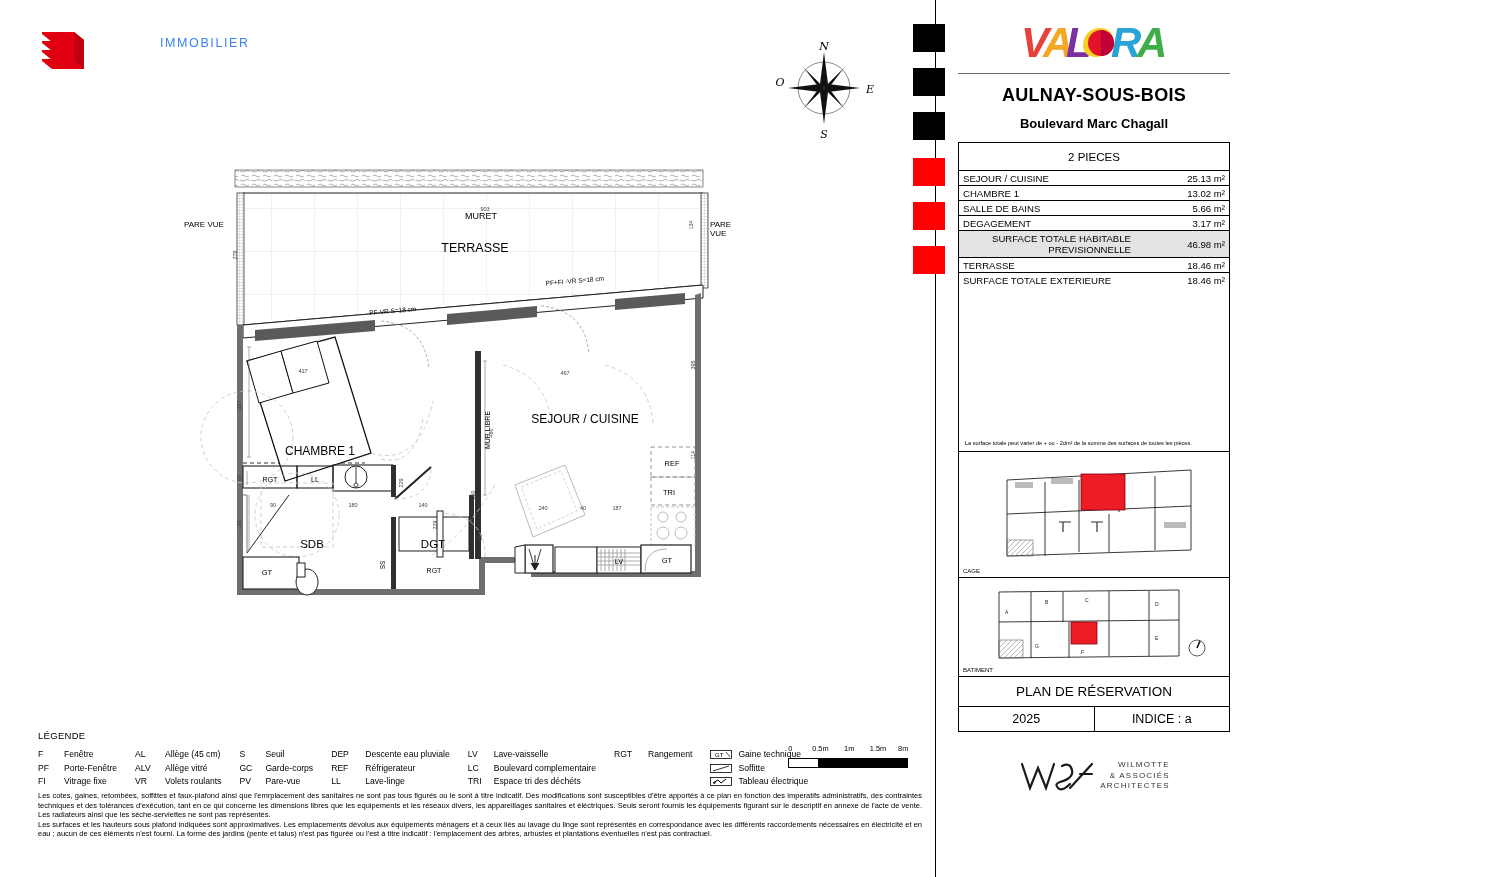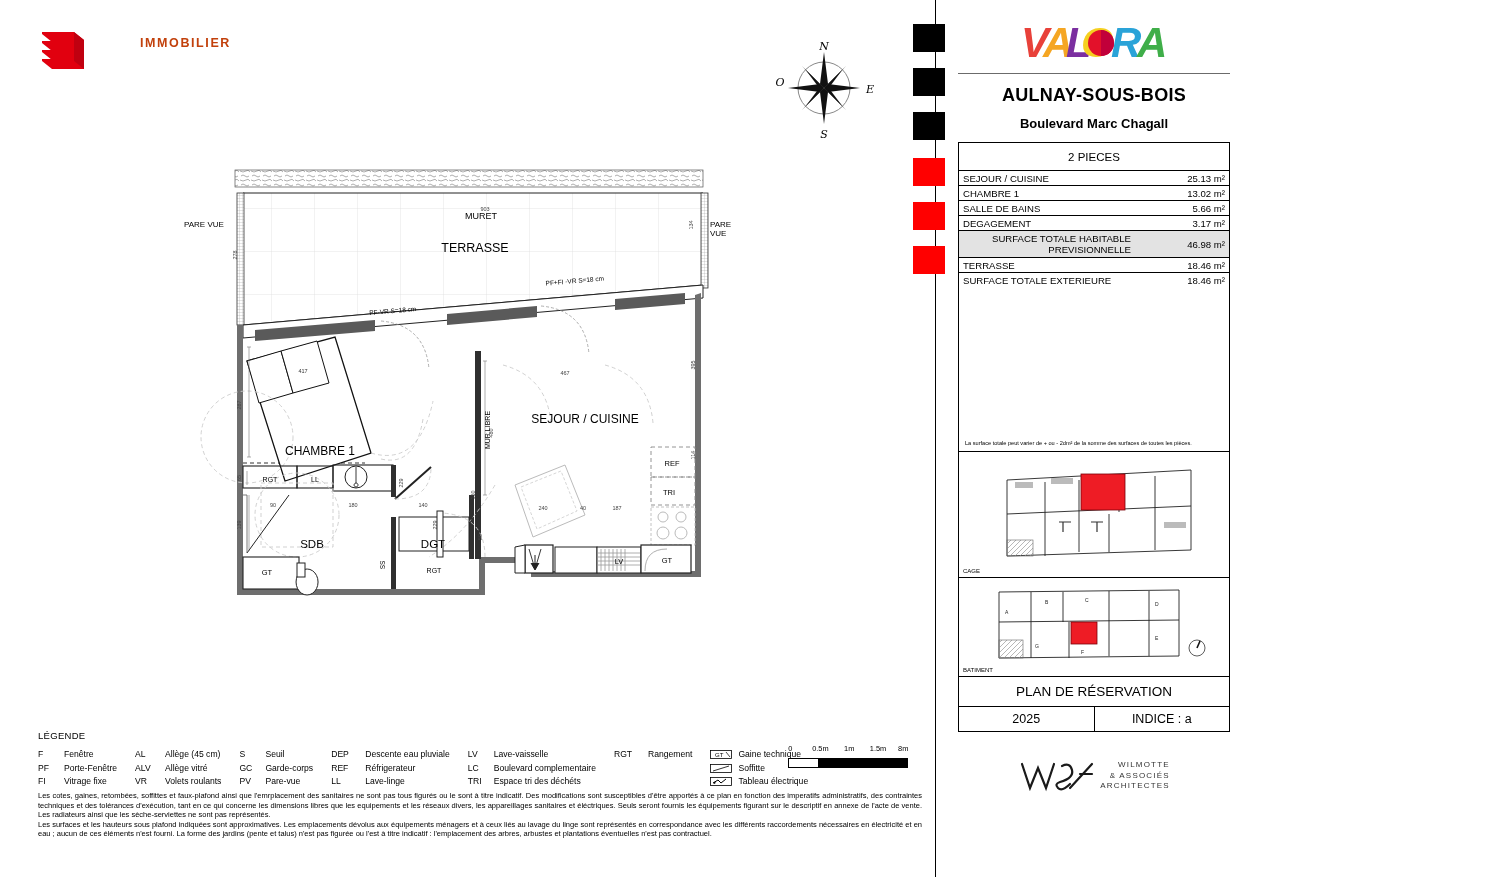--- a/index.html
+++ b/index.html
@@ -5,21 +5,21 @@
   html,body{margin:0;padding:0;background:#ffffff;}
   body{width:1506px;height:877px;position:relative;font-family:"Liberation Sans",sans-serif;color:#000;overflow:hidden;}
   .page{position:absolute;inset:0;background:#fff;}
 
   
   .logo{position:absolute;left:40px;top:28px;display:flex;align-items:flex-start;}
   .logo-mark{width:46px;height:50px;position:relative;margin-right:12px;}
   .logo-mark svg{display:block;}
   .logo-txt{display:flex;flex-direction:column;}
   .logo-name{font-style:italic;font-weight:bold;font-size:41px;letter-spacing:-0.5px;line-height:42px;color:#1a1a1a;}
-  .logo-sub{font-weight:bold;font-size:12.5px;letter-spacing:1.6px;margin-top:8px;margin-left:42px;color:#c2410c;}
+  .logo-sub{font-weight:normal;font-size:12.5px;letter-spacing:1.6px;margin-top:8px;margin-left:62px;color:#3b82f6;}
 
   
   .compass{position:absolute;left:772px;top:36px;width:105px;height:105px;}
 
   
   .plan{position:absolute;left:185px;top:165px;width:540px;height:465px;}
   .plan svg{display:block;}
 
   
   .legend{position:absolute;left:38px;top:730px;width:710px;}

